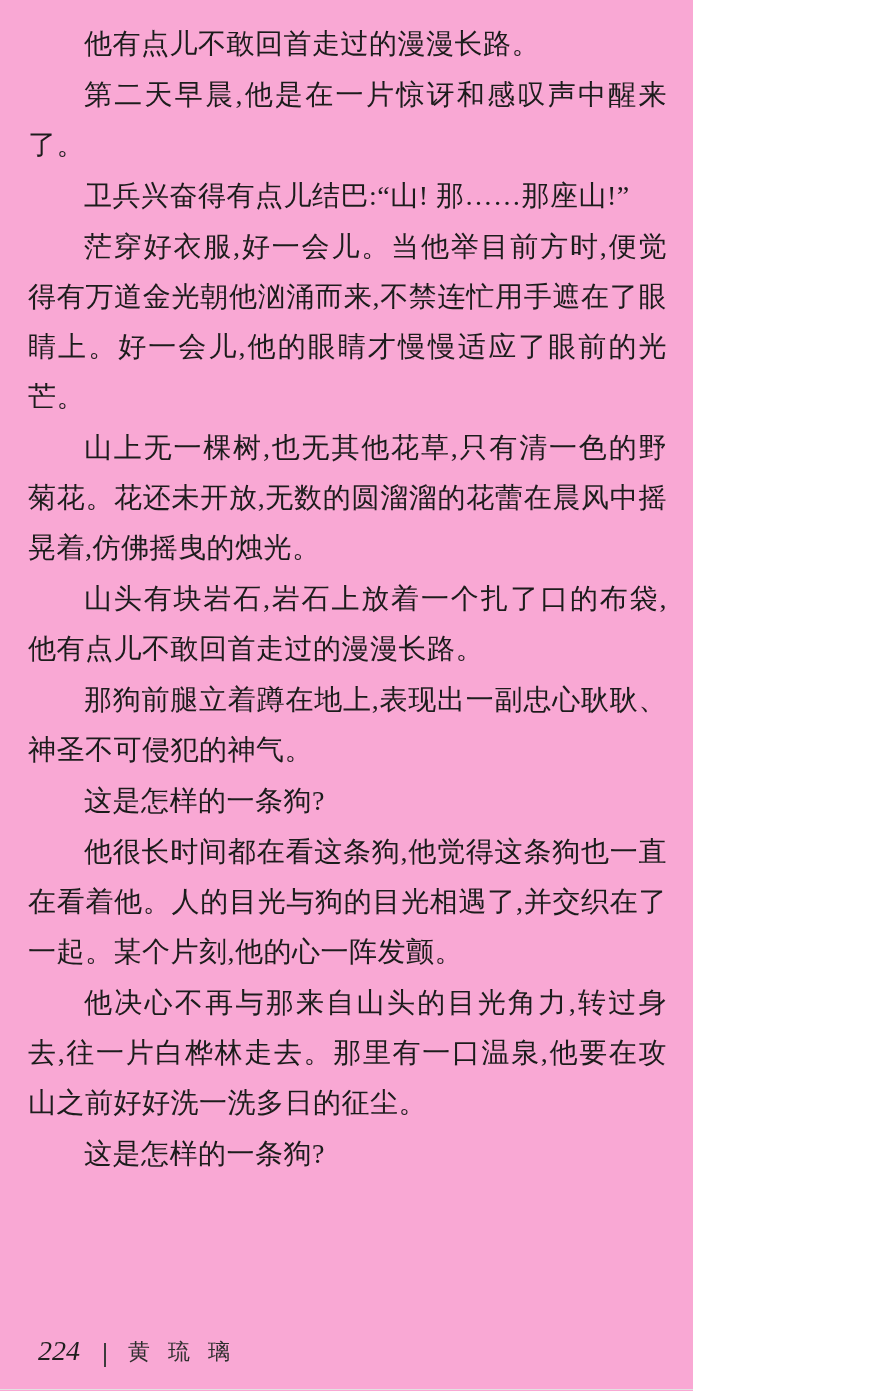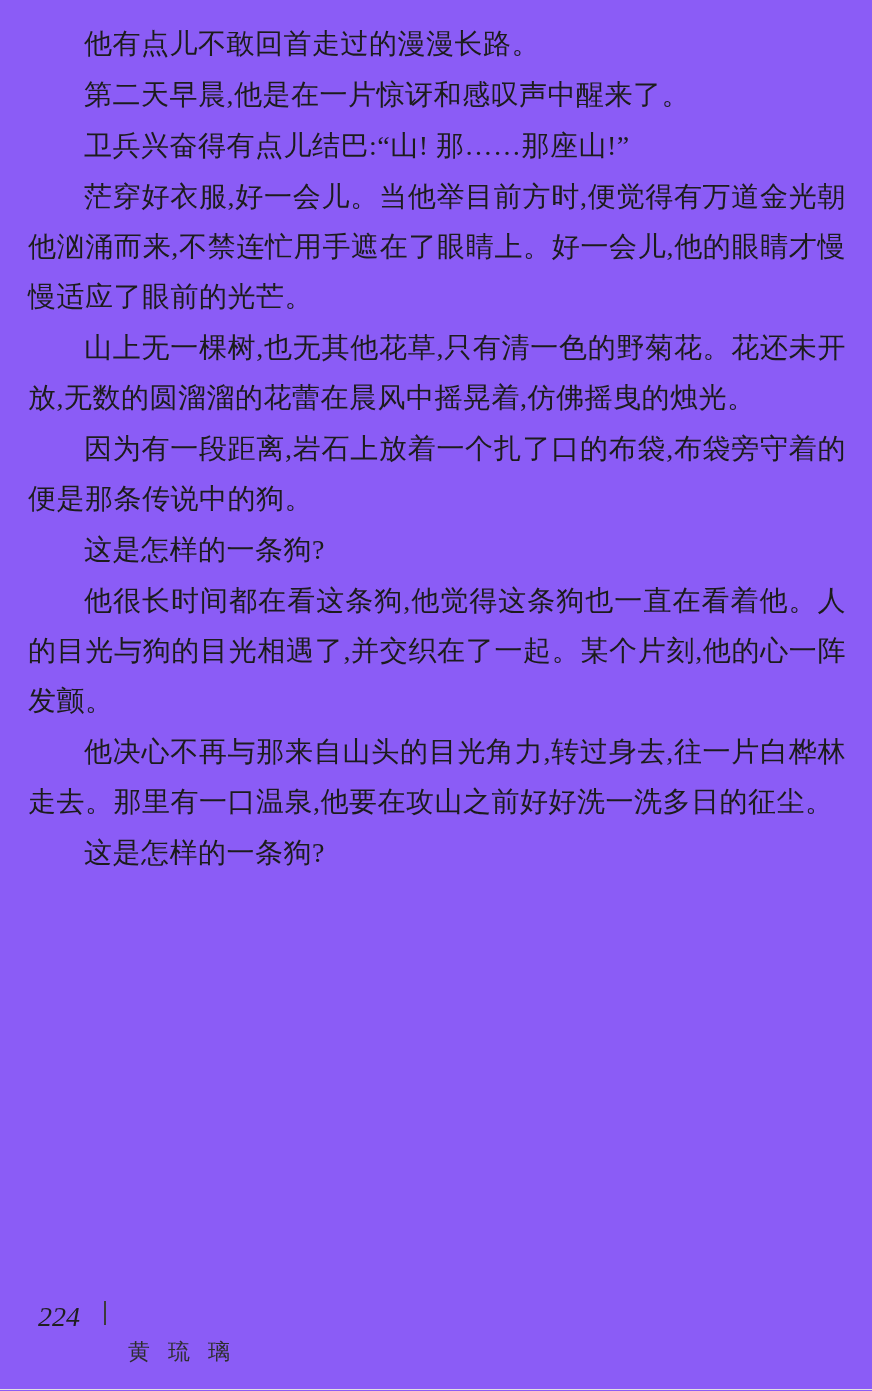--- a/index.html
+++ b/index.html
@@ -2,44 +2,44 @@
 <html><head>
 <meta charset="utf-8">
 <style>
   html, body {
     margin: 0;
     padding: 0;
     background: #ffffff;
   }
   .book-page {
     position: relative;
-    width: 872px;
+    width: 693px;
     height: 1391px;
-    background: #8b5cf6;
+    background: #f9a8d4;
     overflow: hidden;
     font-family: "Liberation Serif", "DejaVu Serif", serif;
   }
   .text-body {
     padding: 18px 26px 0 28px;
     font-size: 28px;
     line-height: 50px;
     text-align: justify;
     color: #1c1c1c;
   }
   .text-body p {
     margin: 1px 0;
     text-indent: 2em;
     letter-spacing: 0.5px;
   }
   .page-footer {
     position: absolute;
     left: 38px;
     bottom: 24px;
     display: flex;
-    align-items: flex-start;
+    align-items: flex-end;
     color: #2a2a2a;
   }
   .page-num {
     font-style: italic;
     font-size: 28px;
     color: #1f1f1f;
     font-family: "Liberation Serif", "DejaVu Serif", serif;
   }
   .footer-separator {
     width: 2px;
@@ -66,21 +66,22 @@
 <body>
 
 <div class="book-page">
 
   <div class="text-body">
       <p>他有点儿不敢回首走过的漫漫长路。</p>
       <p>第二天早晨,他是在一片惊讶和感叹声中醒来了。</p>
       <p>卫兵兴奋得有点儿结巴:“山! 那……那座山!”</p>
       <p>茫穿好衣服,好一会儿。当他举目前方时,便觉得有万道金光朝他汹涌而来,不禁连忙用手遮在了眼睛上。好一会儿,他的眼睛才慢慢适应了眼前的光芒。</p>
       <p>山上无一棵树,也无其他花草,只有清一色的野菊花。花还未开放,无数的圆溜溜的花蕾在晨风中摇晃着,仿佛摇曳的烛光。</p>
-      <p>因为有一段距离,岩石上放着一个扎了口的布袋,布袋旁守着的便是那条传说中的狗。</p>
+      <p>山头有块岩石,岩石上放着一个扎了口的布袋,他有点儿不敢回首走过的漫漫长路。</p>
+      <p>那狗前腿立着蹲在地上,表现出一副忠心耿耿、神圣不可侵犯的神气。</p>
       <p>这是怎样的一条狗?</p>
       <p>他很长时间都在看这条狗,他觉得这条狗也一直在看着他。人的目光与狗的目光相遇了,并交织在了一起。某个片刻,他的心一阵发颤。</p>
       <p>他决心不再与那来自山头的目光角力,转过身去,往一片白桦林走去。那里有一口温泉,他要在攻山之前好好洗一洗多日的征尘。</p>
       <p>这是怎样的一条狗?</p>
     </div>
 
   <div class="page-footer">
     <span class="page-num">224</span>
     <span class="footer-separator"></span>
     <span class="book-title">黄琉璃</span>

